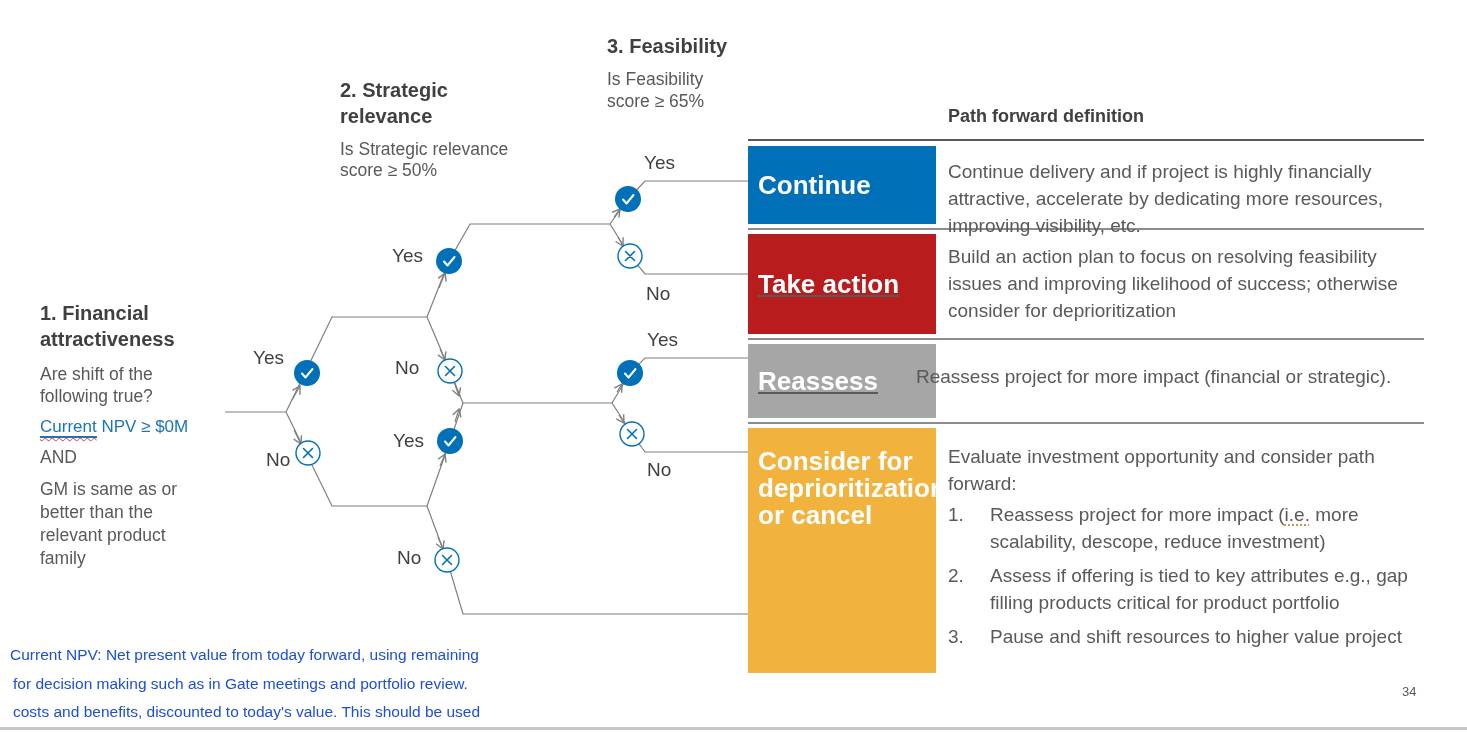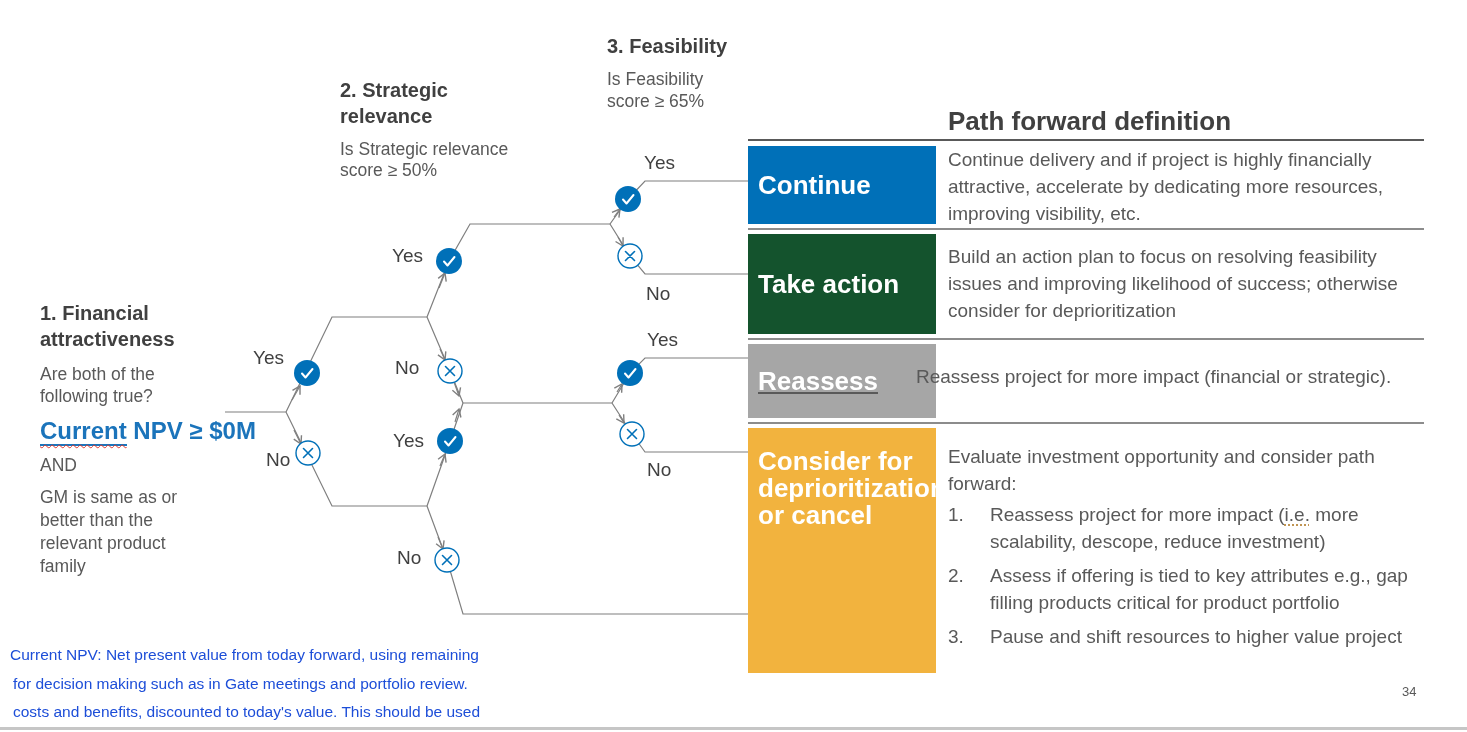--- a/index.html
+++ b/index.html
@@ -3,30 +3,30 @@
 <meta charset="utf-8">
 <style>
   html,body{margin:0;padding:0;background:#fff;}
   #slide{position:relative;width:1467px;height:732px;background:#ffffff;overflow:hidden;
          font-family:"Liberation Sans", sans-serif;color:#595959;}
   .abs{position:absolute;}
   svg#tree{position:absolute;left:0;top:0;z-index:1;}
   .stage-title{font-size:20px;font-weight:bold;color:#404040;line-height:26px;white-space:nowrap;}
   .stage-q{font-size:17.5px;color:#595959;line-height:22px;white-space:nowrap;}
   .yn{position:absolute;z-index:2;font-size:19px;color:#404040;white-space:nowrap;}
-  .npv{font-size:24px;font-weight:bold;color:#1b74bb;white-space:nowrap;}
+  .npv{font-size:17px;font-weight:normal;color:#1b74bb;white-space:nowrap;}
   .npv-current{border-bottom:2px solid #1b74bb;text-decoration:underline wavy #e03a2f;
                text-decoration-thickness:1px;text-underline-offset:5px;}
-  .tbl-header{font-size:26px;font-weight:bold;color:#404040;white-space:nowrap;}
+  .tbl-header{font-size:18px;font-weight:bold;color:#404040;white-space:nowrap;}
   .hdr-rule{background:#595959;height:2px;}
   .row-sep{background:#8c8c8c;height:1.5px;}
   .box{width:188px;z-index:2;display:flex;align-items:center;box-sizing:border-box;padding:0 10px;}
   .box-label{color:#ffffff;font-weight:bold;font-size:26px;line-height:27px;}
   .box-continue{background:#0070b8;}
-  .box-take{background:#14532d;}
+  .box-take{background:#b91c1c;text-decoration:underline;}
   .box-reassess{background:#a6a6a6;}
   .box-deprior{background:#f2b33e;align-items:flex-start;padding-top:20px;}
   .def{width:478px;font-size:19px;line-height:27px;color:#595959;}
   .oli{position:relative;margin-bottom:7px;}
   .oli .num{position:absolute;left:0;top:0;}
   .oli .itxt{display:block;margin-left:42px;}
   .ie-dotted{text-decoration:underline dotted #c09553;text-underline-offset:4px;}
   .footnote{font-size:15.5px;line-height:28.5px;color:#1d4ed8;white-space:nowrap;}
   .pagenum{font-size:13px;color:#595959;}
   .bottom-rule{background:#c6c6c6;height:2.5px;}
@@ -115,21 +115,21 @@
         <path d="M-4.5,-4.5 L4.5,4.5 M4.5,-4.5 L-4.5,4.5" stroke="#0070b8" stroke-width="1.6" stroke-linecap="round"></path>
     </g>
   </svg>
 
   <div class="abs" style="left:40px;top:300px;z-index:2;">
     <div class="stage-title">
       <div>1. Financial</div>
       <div>attractiveness</div>
     </div>
     <div class="stage-q" style="margin-top:11px;">
-      <div>Are both of the</div>
+      <div>Are shift of the</div>
       <div>following true?</div>
     </div>
     <div class="npv" style="margin-top:10px;">
       <span class="npv-current">Current</span><span> NPV ≥ $0M</span>
     </div>
     <div class="stage-q" style="margin-top:9px;">AND</div>
     <div class="stage-q" style="margin-top:10px;line-height:23px;">
       <div>GM is same as or</div>
       <div>better than the</div>
       <div>relevant product</div>
@@ -179,21 +179,21 @@
   <div class="abs box box-take" style="left:748px;top:234px;height:100px;">
     <span class="box-label">Take action</span>
   </div>
   <div class="abs box box-reassess" style="left:748px;top:344px;height:74px;text-decoration:underline;">
     <span class="box-label">Reassess</span>
   </div>
   <div class="abs box box-deprior" style="left:748px;top:428px;height:245px;">
     <span class="box-label">Consider for deprioritization or cancel</span>
   </div>
 
-  <div class="abs def" style="left:948px;top:146px;z-index:2;">Continue delivery and if project is highly financially attractive, accelerate by dedicating more resources, improving visibility, etc.</div>
+  <div class="abs def" style="left:948px;top:158px;z-index:2;">Continue delivery and if project is highly financially attractive, accelerate by dedicating more resources, improving visibility, etc.</div>
   <div class="abs def" style="left:948px;top:243px;z-index:2;">Build an action plan to focus on resolving feasibility issues and improving likelihood of success; otherwise consider for deprioritization</div>
   <div class="abs def" style="left:916px;top:363px;z-index:2;">Reassess project for more impact (financial or strategic).</div>
   <div class="abs def" style="left:948px;top:443px;z-index:2;">
     <div>Evaluate investment opportunity and consider path forward:</div>
     <div style="margin-top:4px;">
       <div class="oli">
         <span class="num">1.</span>
         <span class="itxt"><span>Reassess project for more impact (</span><span class="ie-dotted">i.e.</span><span> more scalability, descope, reduce investment)</span></span>
       </div>
       <div class="oli">

